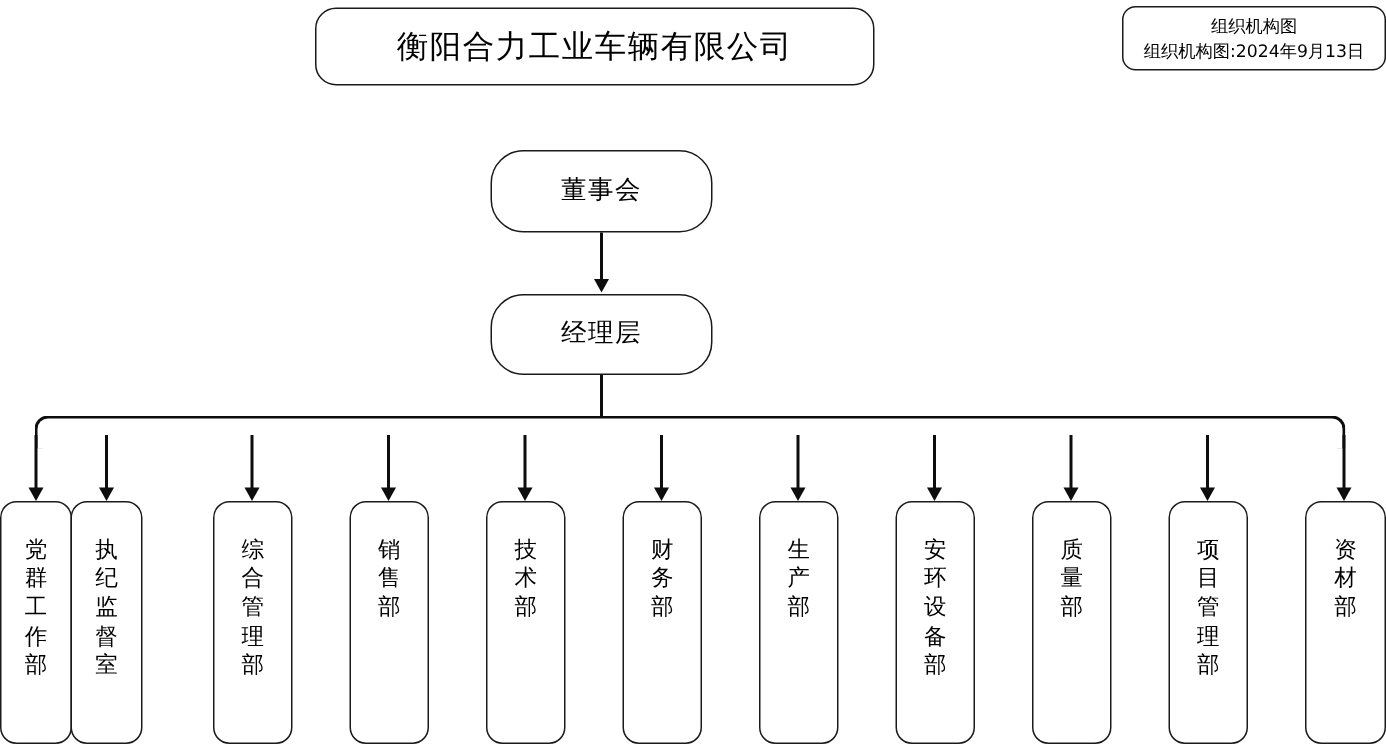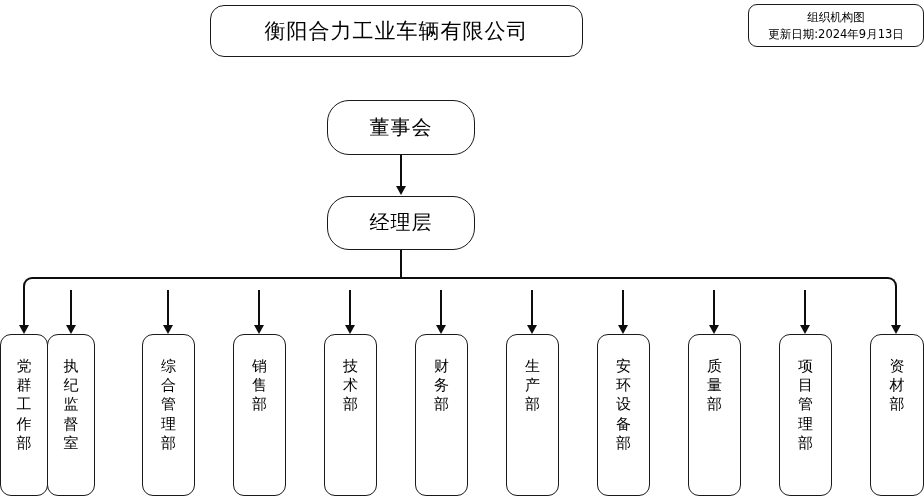--- a/index.html
+++ b/index.html
@@ -37,21 +37,21 @@
   .node-meta {
     border-radius: 9px;
     font-size: 11.5px;
     line-height: 1.45;
     letter-spacing: 0px;
     flex-direction: column;
     padding: 2px 4px;
   }
   .node-level {
     border-radius: 22px;
-    font-size: 20px;
+    font-size: 17px;
     letter-spacing: 1px;
     text-align: center;
   }
   .node-dept {
     border-radius: 11px;
     font-size: 15px;
     align-items: flex-start;
     padding-top: 22px;
   }
   .vstack {
@@ -90,31 +90,31 @@
 <body>
 
 <div id="canvas">
 
   <div class="node node-company" style="left:210px; top:5px; width:373px; height:52px;">
     <span>衡阳合力工业车辆有限公司</span>
   </div>
 
   <div class="node node-meta" style="left:710px; top:4px; width:176px; height:43px;margin-left:38px;">
     <span>组织机构图</span>
-    <span>更新日期:2024年9月13日</span>
+    <span>组织机构图:2024年9月13日</span>
   </div>
 
   <div class="node node-level" style="left:327px; top:100px; width:148px; height:55px;">
     <span>董事会</span>
   </div>
 
   <div class="conn conn-v" style="left:400px; top:155px; height:32px;"></div>
   <div class="arrow" style="left:395.5px; top:186px;"></div>
 
-  <div class="node node-level" style="left:327px; top:196px; width:148px; height:54px;font-family:Liberation Mono, monospace;">
+  <div class="node node-level" style="left:327px; top:196px; width:148px; height:54px;">
     <span>经理层</span>
   </div>
 
   <div class="conn conn-v" style="left:400px; top:250px; height:28px;"></div>
 
   <div class="bus" style="left:23px; top:277px; width:874px; height:22px;"></div>
 
   <div class="conn conn-v" style="left:23px;  top:290px; height:36px;"></div>
   <div class="arrow" style="left:18.5px;  top:325px;"></div>
 

